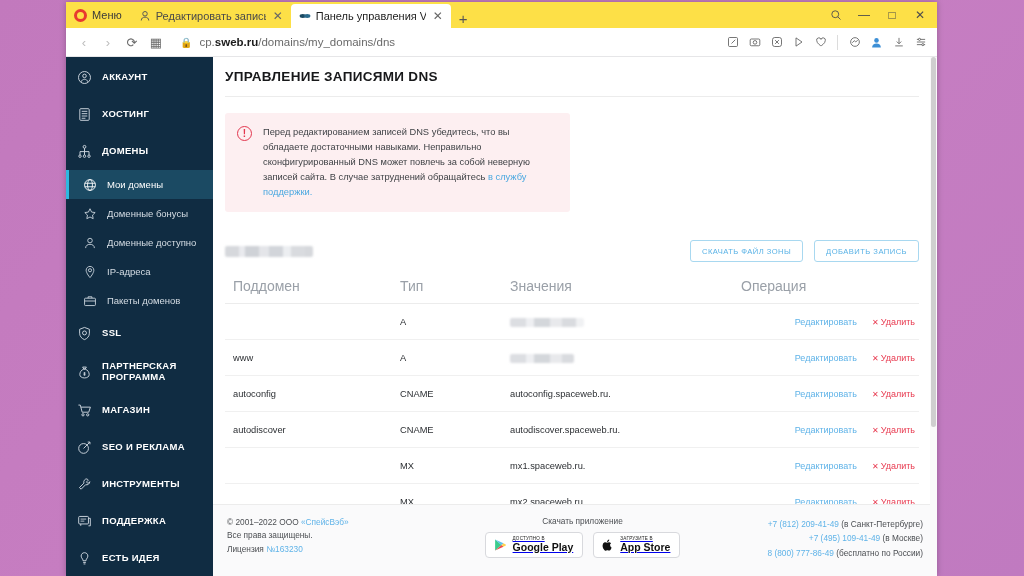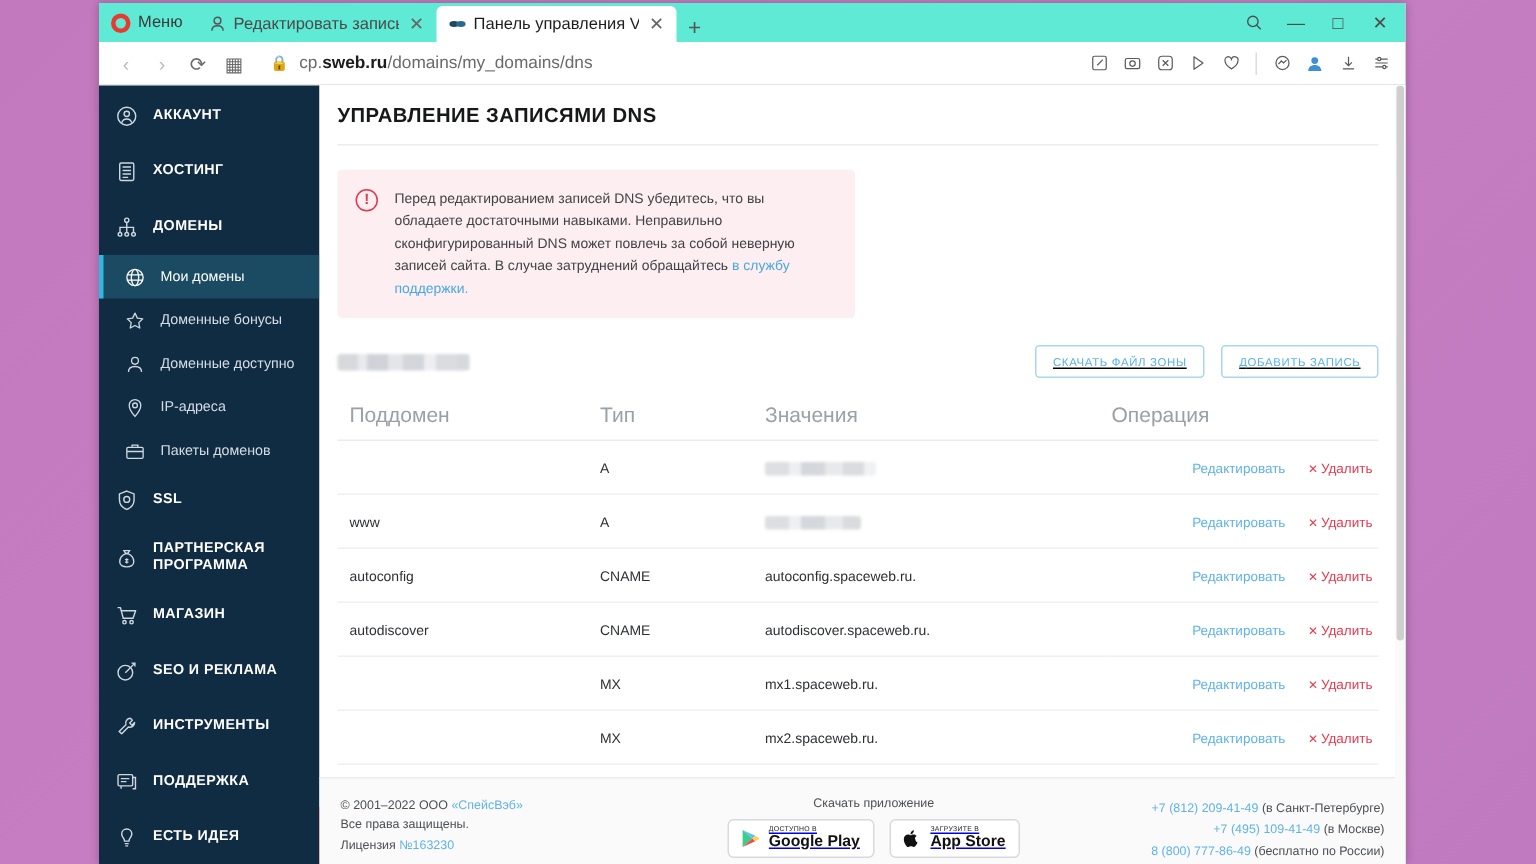--- a/index.html
+++ b/index.html
@@ -21,21 +21,21 @@
     width: 871px; height: 574px;
     background: #ffffff;
     box-shadow: 0 0 6px rgba(0,0,0,.25);
     overflow: hidden;
   }
 
   
   .tabstrip {
     position: relative;
     height: 26px;
-    background: #5eead4;
+    background: #fde047;
     display: flex;
     align-items: flex-end;
   }
   .opera-menu {
     display: flex; align-items: center; gap: 5px;
     height: 26px; padding: 0 9px 0 8px;
     font-size: 11px; color: #3a3a3a;
   }
   .opera-logo {
     width: 13px; height: 13px; border-radius: 50%;
@@ -181,21 +181,21 @@
     display: flex; align-items: center; justify-content: center;
     line-height: 1;
   }
   .alert-text {
     font-size: 9.3px; line-height: 1.62; color: #3f4246;
   }
   .alert-text a { color: #4aa8e0; text-decoration: none; }
 
   .toolrow {
     display: flex; align-items: center; justify-content: space-between;
-    margin-top: 18px; height: 22px; text-decoration: underline;
+    margin-top: 28px; height: 22px;
   }
   .redacted {
     height: 11px; border-radius: 2px;
     background: repeating-linear-gradient(90deg,
       #d6d8dc 0 14px, #e9eaee 14px 20px, #cfd2d7 20px 34px, #e4e5e9 34px 44px,
       #d2d5da 44px 58px, #eceef1 58px 66px, #d9dbdf 66px 80px);
     filter: blur(1.1px);
     width: 88px;
   }
   .btns { display: flex; gap: 11px; }
@@ -251,21 +251,21 @@
   .hl-frame {
     position: absolute;
     left: 0px; right: 7px;
     border: 3px solid #f20d0d;
     pointer-events: none;
   }
 
   
   .footer {
     position: absolute; left: 0; right: 0; bottom: 0;
-    height: 58px;
+    height: 72px;
     background: #fafafb;
     border-top: 1px solid #ececec;
     display: flex; align-items: flex-start;
     padding: 11px 14px 0 14px;
   }
   .foot-left {
     font-size: 8.3px; color: #4c4f53; line-height: 1.62;
     width: 230px;
   }
   .foot-left a { color: #5fb3e8; text-decoration: none; }

